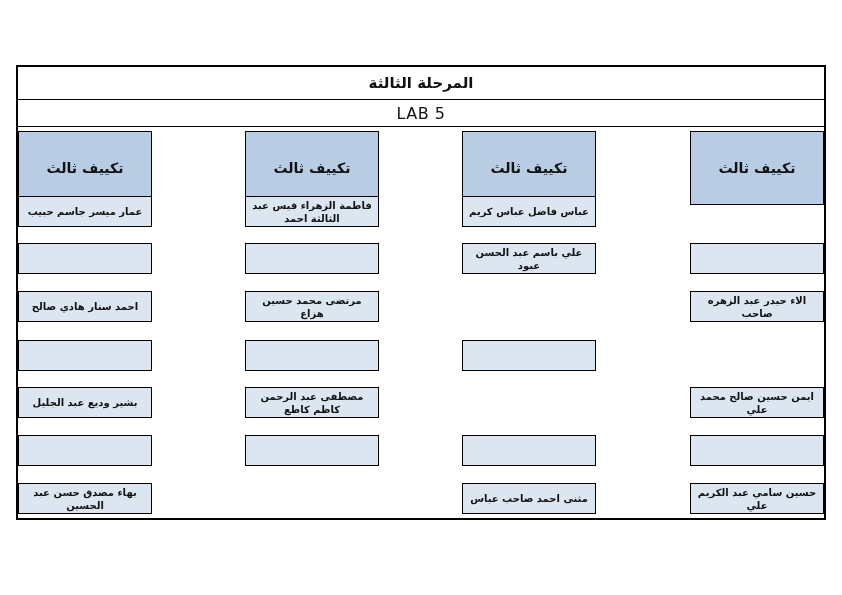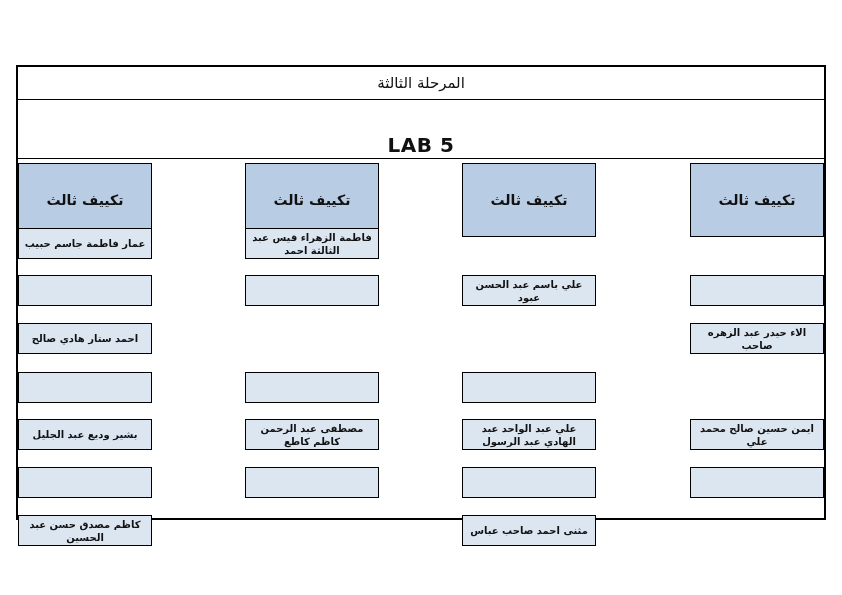--- a/index.html
+++ b/index.html
@@ -7,26 +7,26 @@
     position:relative;width:842px;height:595px;background:var(--page-bg,#fff);
     font-family:"DejaVu Sans",sans-serif;color:#111;overflow:hidden;
   }
   .frame{
     position:absolute;left:16px;top:65px;width:806px;height:451px;
     border:2px solid var(--border,#000);background:#fff;box-sizing:content-box;
   }
   .title-row{
     height:32px;border-bottom:1.5px solid var(--border,#000);
     display:flex;align-items:center;justify-content:center;
-    font-weight:normal;font-size:15px;direction:rtl;
+    font-weight:bold;font-size:15px;direction:rtl;
   }
   .sub-row{
     height:26px;border-bottom:1.5px solid var(--border,#000);
     display:flex;align-items:center;justify-content:center;
-    font-weight:bold;font-size:20px;letter-spacing:0.5px;margin-top:32px;
+    font-weight:normal;font-size:16px;letter-spacing:0.5px;
   }
   .content{position:relative;height:calc(100% - 61px);}
   .column{position:absolute;top:0;width:134px;height:100%;}
   .header-cell{
     position:absolute;top:4px;left:0;right:0;height:74px;
     background:var(--header-fill,#b8cce4);border:1.5px solid var(--border,#000);
     display:flex;align-items:center;justify-content:center;
     font-weight:bold;font-size:14px;direction:rtl;box-sizing:border-box;
   }
   .cell{
@@ -46,42 +46,44 @@
   <div class="frame">
     <div class="title-row">المرحلة الثالثة</div>
     <div class="sub-row">LAB 5</div>
     <div class="content">
         <div class="column" style="left: 672px;">
           <div class="header-cell">تكييف ثالث</div>
           <div class="cell s1"></div>
           <div class="cell s2">الاء حيدر عبد الزهره صاحب</div>
           <div class="cell s4">ايمن حسين صالح محمد علي</div>
           <div class="cell s5"></div>
+          <div class="cell s6">حسين سامي عبد الكريم علي</div>
         </div>
         <div class="column" style="left: 444px;">
           <div class="header-cell">تكييف ثالث</div>
+          <div class="cell s0">عباس فاضل عباس كريم</div>
           <div class="cell s1">علي باسم عبد الحسن عبود</div>
           <div class="cell s3"></div>
-          <div class="cell s4">علي عبد الواحد عبد الهادي عبد الرسول</div>
           <div class="cell s5"></div>
           <div class="cell s6">مثنى احمد صاحب عباس</div>
         </div>
         <div class="column" style="left: 227px;">
           <div class="header-cell">تكييف ثالث</div>
           <div class="cell s0">فاطمة الزهراء قيس عبد الثالثة احمد</div>
           <div class="cell s1"></div>
+          <div class="cell s2">مرتضى محمد حسين هزاع</div>
           <div class="cell s3"></div>
           <div class="cell s4">مصطفى عبد الرحمن كاظم كاطع</div>
           <div class="cell s5"></div>
         </div>
         <div class="column" style="left: 0px;">
           <div class="header-cell">تكييف ثالث</div>
-          <div class="cell s0">عمار فاطمة جاسم حبيب</div>
+          <div class="cell s0">عمار ميسر جاسم حبيب</div>
           <div class="cell s1"></div>
           <div class="cell s2">احمد ستار هادي صالح</div>
           <div class="cell s3"></div>
           <div class="cell s4">بشير وديع عبد الجليل</div>
           <div class="cell s5"></div>
-          <div class="cell s6">كاظم مصدق حسن عبد الحسين</div>
+          <div class="cell s6">بهاء مصدق حسن عبد الحسين</div>
         </div>
       </div>
   </div>
 </div>
 
 </body></html>

